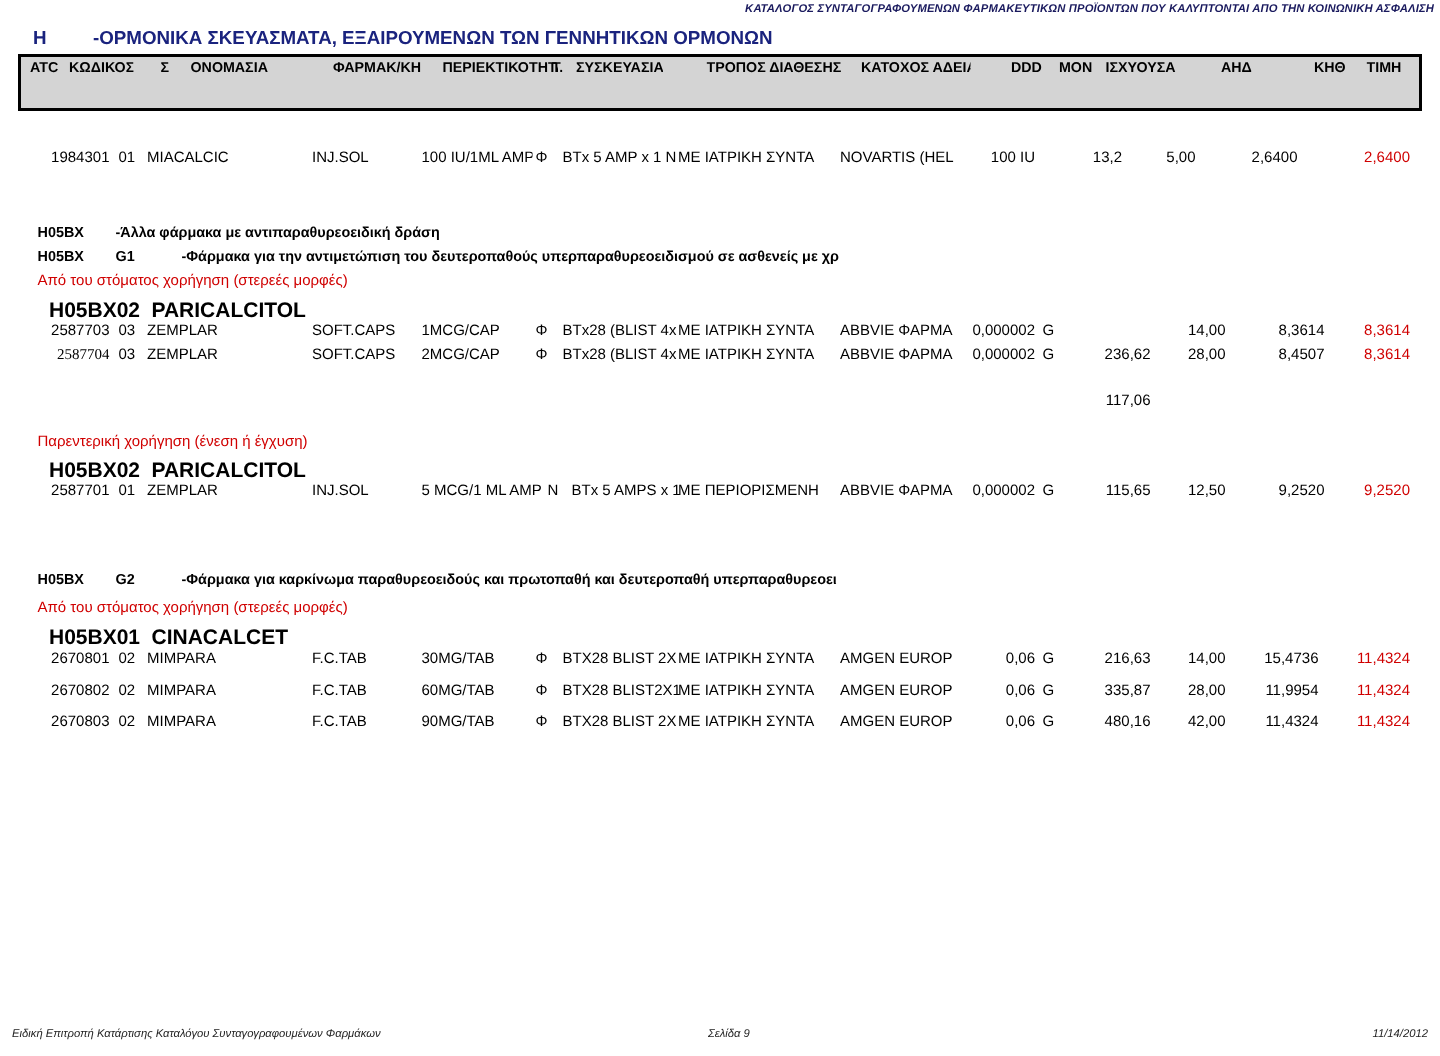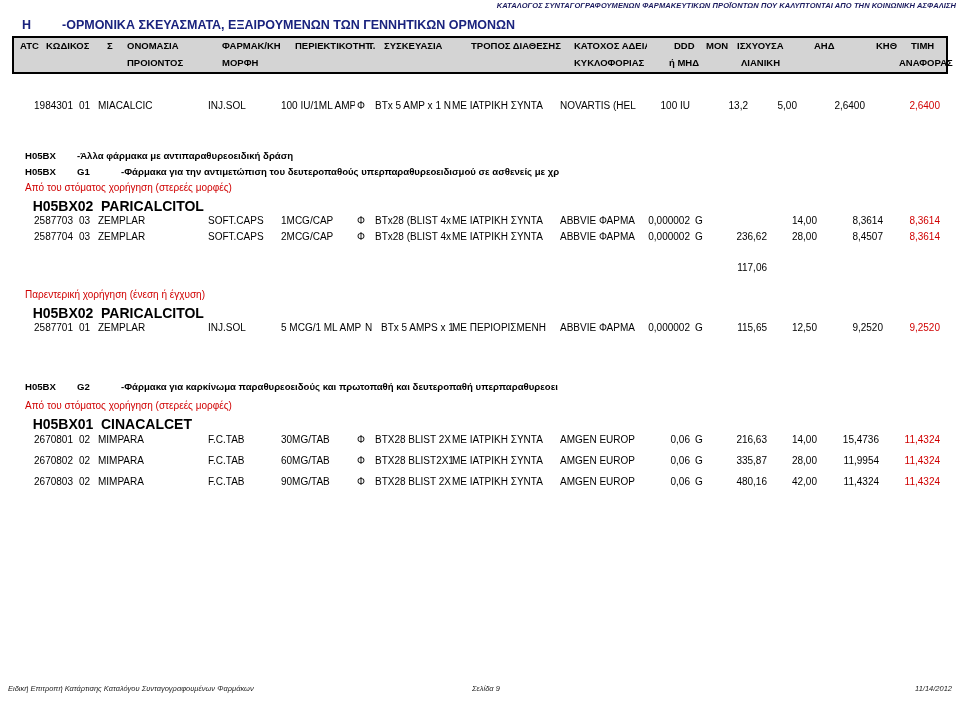--- a/index.html
+++ b/index.html
@@ -155,28 +155,20 @@
     <span class="hdr-cell" style="left:370px;">ΣΥΣΚΕΥΑΣΙΑ</span>
     <span class="hdr-cell" style="left:457px;">ΤΡΟΠΟΣ ΔΙΑΘΕΣΗΣ</span>
     <span class="hdr-cell" style="left:560px;width:73px;">ΚΑΤΟΧΟΣ ΑΔΕΙΑΣ</span>
     <span class="hdr-cell" style="left:660px;">DDD</span>
     <span class="hdr-cell" style="left:692px;">ΜΟΝ</span>
     <span class="hdr-cell" style="left:723px;">ΙΣΧΥΟΥΣΑ</span>
     <span class="hdr-cell" style="left:800px;">ΑΗΔ</span>
     <span class="hdr-cell" style="left:862px;text-align:right;">ΚΗΘ</span>
     <span class="hdr-cell" style="left:897px;">ΤΙΜΗ</span>
   </div>
-  <div class="hdr-row r2">
-    <span class="hdr-cell" style="left:113px;">ΠΡΟΙΟΝΤΟΣ</span>
-    <span class="hdr-cell" style="left:208px;">ΜΟΡΦΗ</span>
-    <span class="hdr-cell" style="left:560px;">ΚΥΚΛΟΦΟΡΙΑΣ</span>
-    <span class="hdr-cell" style="left:655px;">ή ΜΗΔ</span>
-    <span class="hdr-cell" style="left:727px;">ΛΙΑΝΙΚΗ</span>
-    <span class="hdr-cell" style="left:885px;">ΑΝΑΦΟΡΑΣ</span>
-  </div>
 </div>
 
 <div class="row" style="top:100px;">
   <span class="cell num" style="left:25px;width:48px;">1984301</span>
   <span class="cell" style="left:79px;">01</span>
   <span class="cell" style="left:98px;width:105px;">MIACALCIC</span>
   <span class="cell" style="left:208px;width:70px;">INJ.SOL</span>
   <span class="cell" style="left:281px;width:74px;">100 IU/1ML AMP</span>
   <span class="cell" style="left:357px;">Φ</span>
   <span class="cell" style="left:375px;width:76px;">BTx 5 AMP x 1 N</span>
@@ -215,21 +207,21 @@
   <span class="cell" style="left:560px;width:82px;">ABBVIE ΦΑΡΜΑ</span>
   <span class="cell num" style="left:637px;width:53px;">0,000002</span>
   <span class="cell" style="left:695px;">G</span>
   <span class="cell num" style="left:722px;width:45px;margin-top:47px;">117,06</span>
   <span class="cell num" style="left:772px;width:45px;">14,00</span>
   <span class="cell num" style="left:828px;width:55px;">8,3614</span>
   <span class="cell num ref-price" style="left:885px;width:55px;">8,3614</span>
 </div>
 
 <div class="row" style="top:231px;">
-  <span class="cell num" style="left:25px;width:48px;">2587704</span>
+  <span class="cell num" style="left:25px;width:48px;font-family:Liberation Serif, serif;">2587704</span>
   <span class="cell" style="left:79px;">03</span>
   <span class="cell" style="left:98px;width:105px;">ZEMPLAR</span>
   <span class="cell" style="left:208px;width:70px;">SOFT.CAPS</span>
   <span class="cell" style="left:281px;width:74px;">2MCG/CAP</span>
   <span class="cell" style="left:357px;">Φ</span>
   <span class="cell" style="left:375px;width:76px;">BTx28 (BLIST 4x</span>
   <span class="cell" style="left:452px;width:103px;">ΜΕ ΙΑΤΡΙΚΗ ΣΥΝΤΑ</span>
   <span class="cell" style="left:560px;width:82px;">ABBVIE ΦΑΡΜΑ</span>
   <span class="cell num" style="left:637px;width:53px;">0,000002</span>
   <span class="cell" style="left:695px;">G</span>

